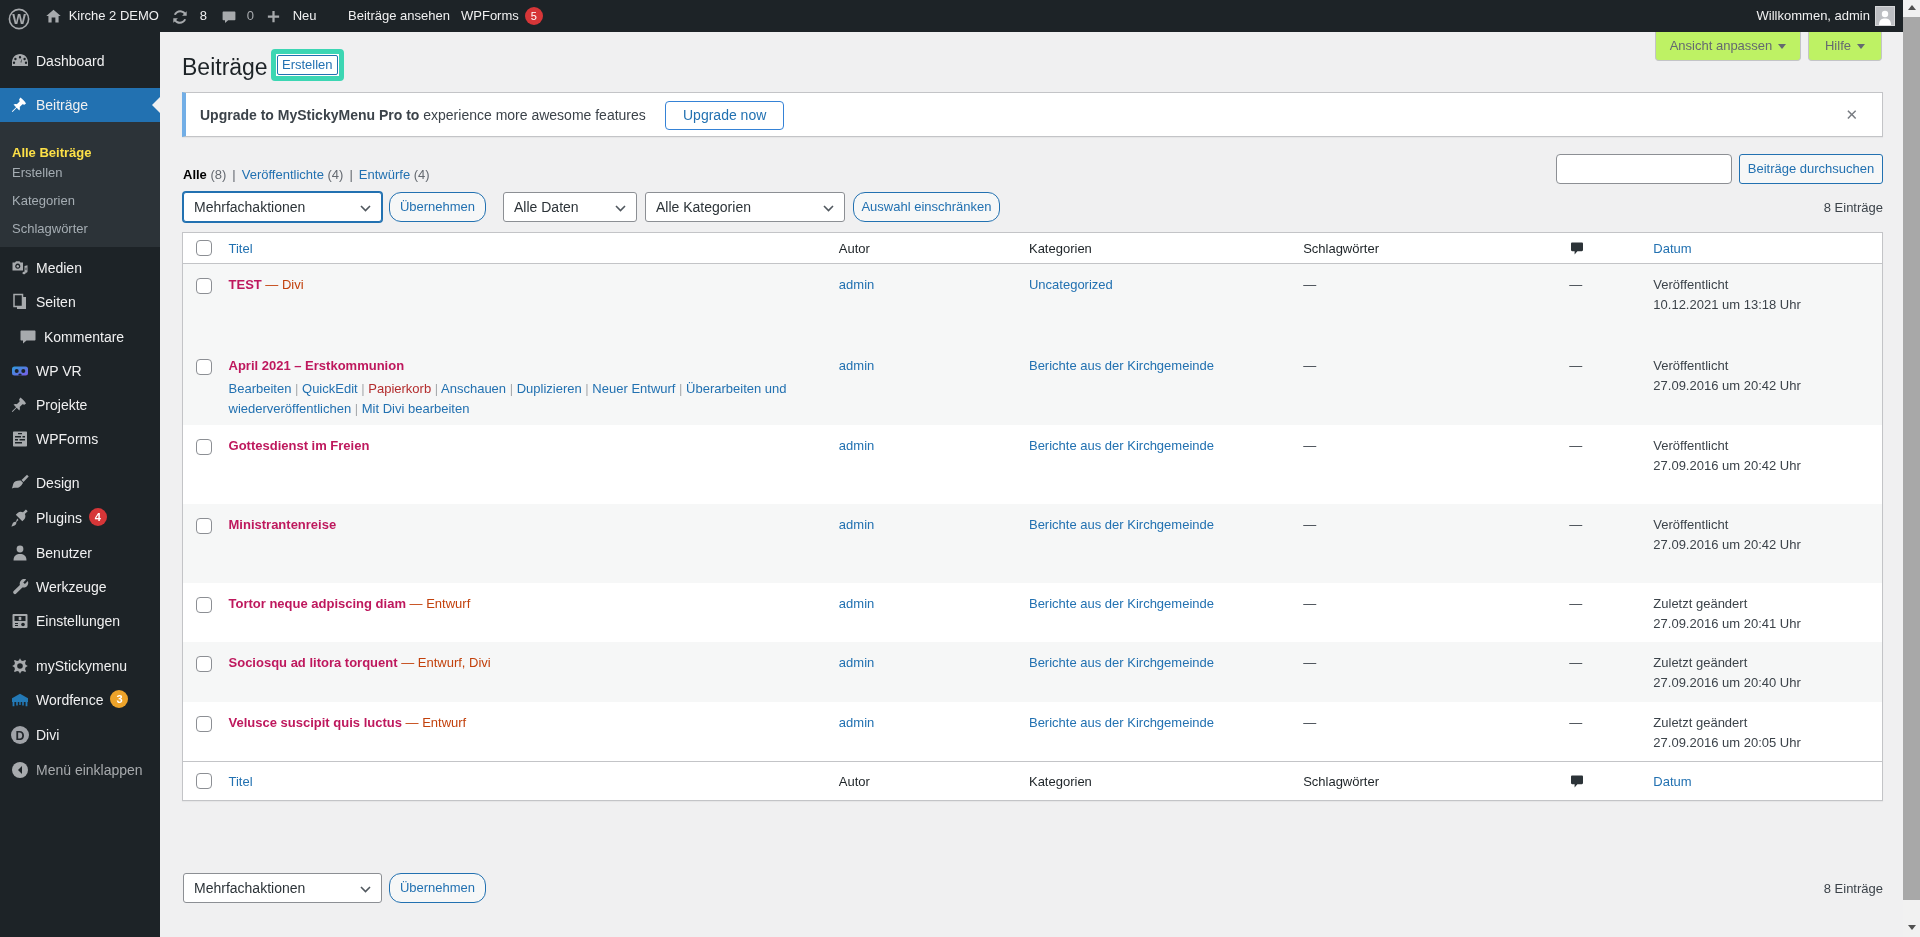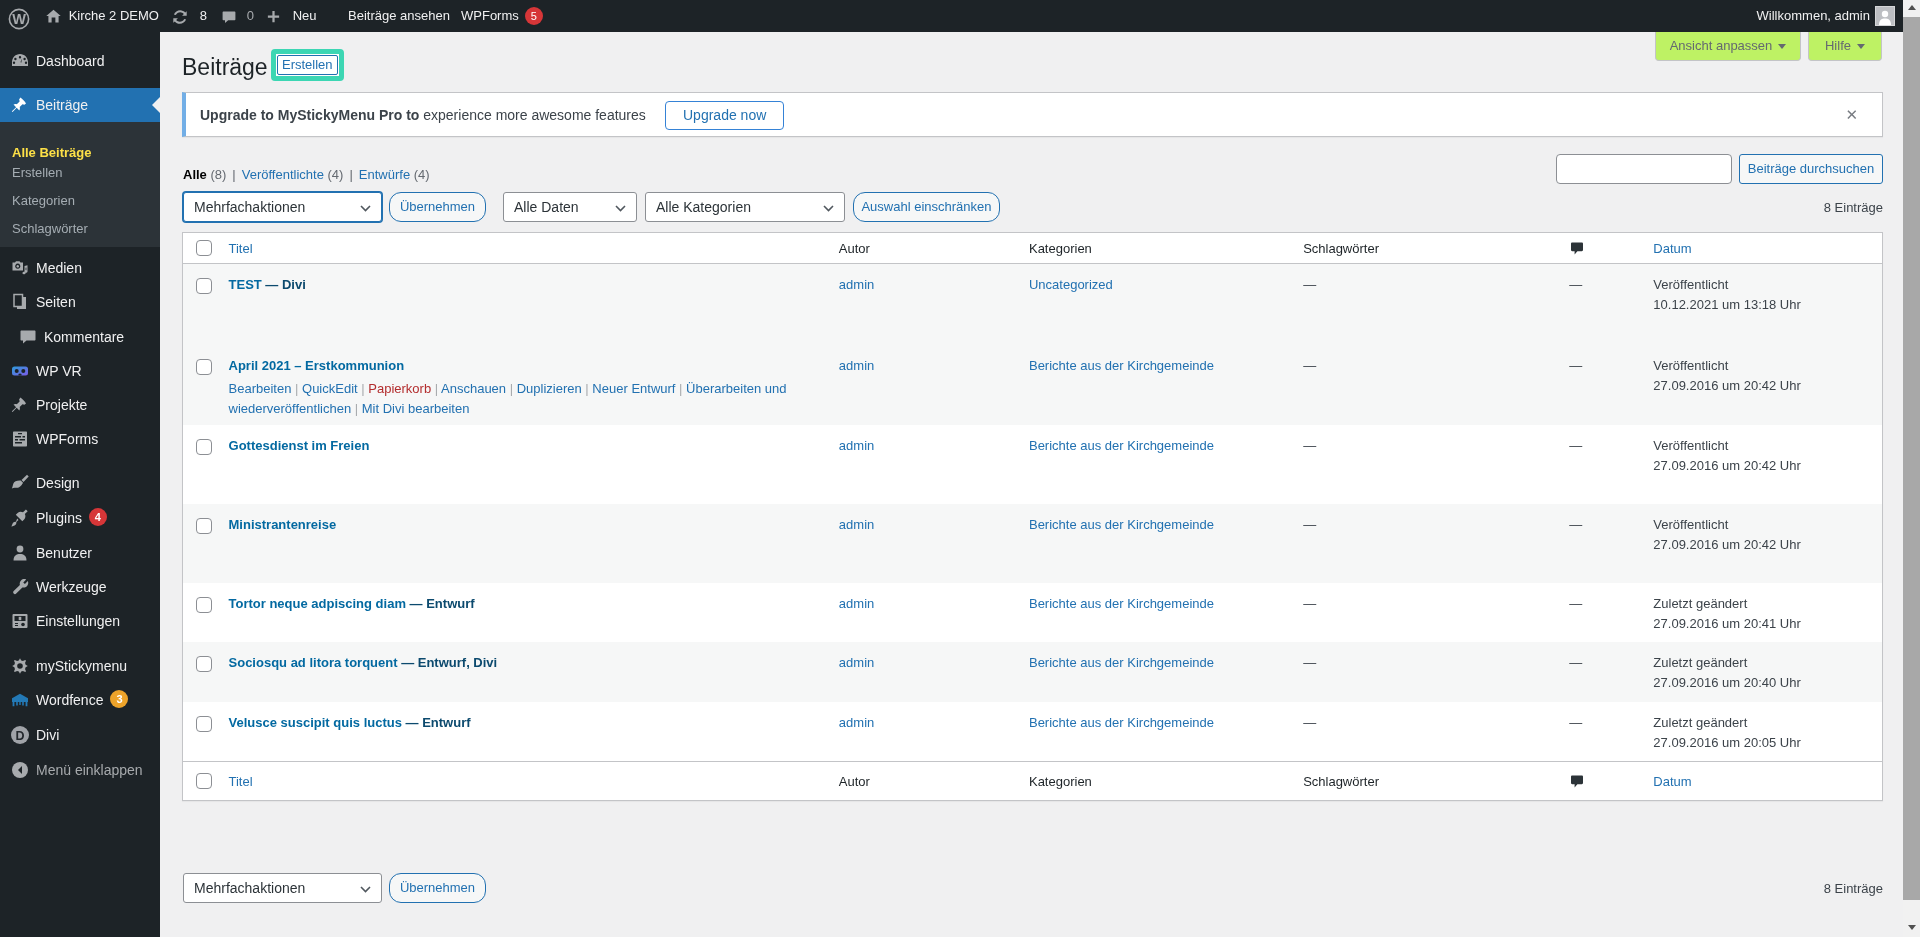--- a/index.html
+++ b/index.html
@@ -69,22 +69,22 @@
   #posts thead th { border-bottom:1px solid #c3c4c7; }
   #posts tfoot th { border-top:1px solid #c3c4c7; }
   #posts th { text-align:left; font-weight:400; color:#1d2327; padding:0 0 0 8px; }
   #posts thead th { height:31px; vertical-align:middle; }
   #posts tfoot th { height:39px; vertical-align:middle; }
   #posts td { vertical-align:top; padding:11px 10px 0 8px; line-height:20px; }
   #posts .striped { background:#f6f7f7; }
   #posts .cb-cell { padding:0 !important; }
   .cb { display:block; width:16px; height:16px; background:#fff; border:1px solid #8c8f94; border-radius:4px; margin:14px 0 0 13px; }
   thead .cb, tfoot .cb { margin:0 0 0 13px; }
-  .rowtitle { font-weight:bold; color:#0369a1; }
-  .post-state { color:#0c4a6e; font-weight:bold; }
+  .rowtitle { font-weight:bold; color:#be185d; }
+  .post-state { color:#c2410c; font-weight:normal; }
   .row-actions { color:#a7aaad; font-size:13px; margin-top:3px; }
   .row-actions .trash { color:#b32d2e; }
   .dash { color:#3c434a; }
   .datecol { color:#3c434a; }
   .comment-dash { color:#3c434a; }
 </style>
 </head>
 <body>
 
 <div id="adminbar">

